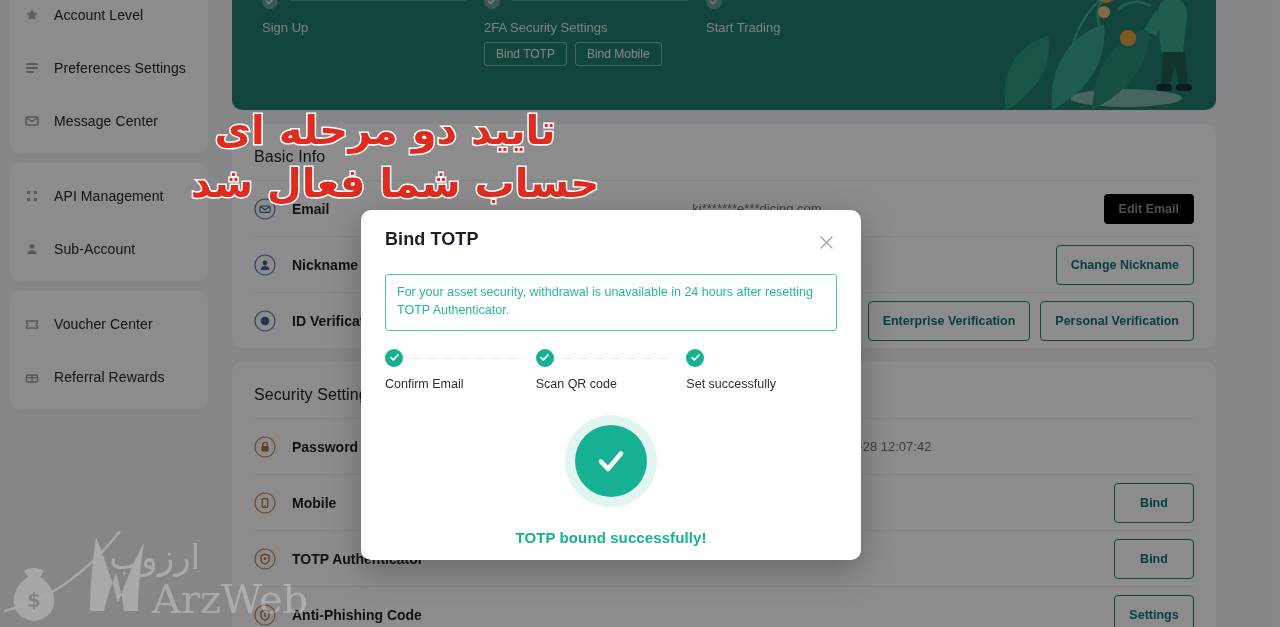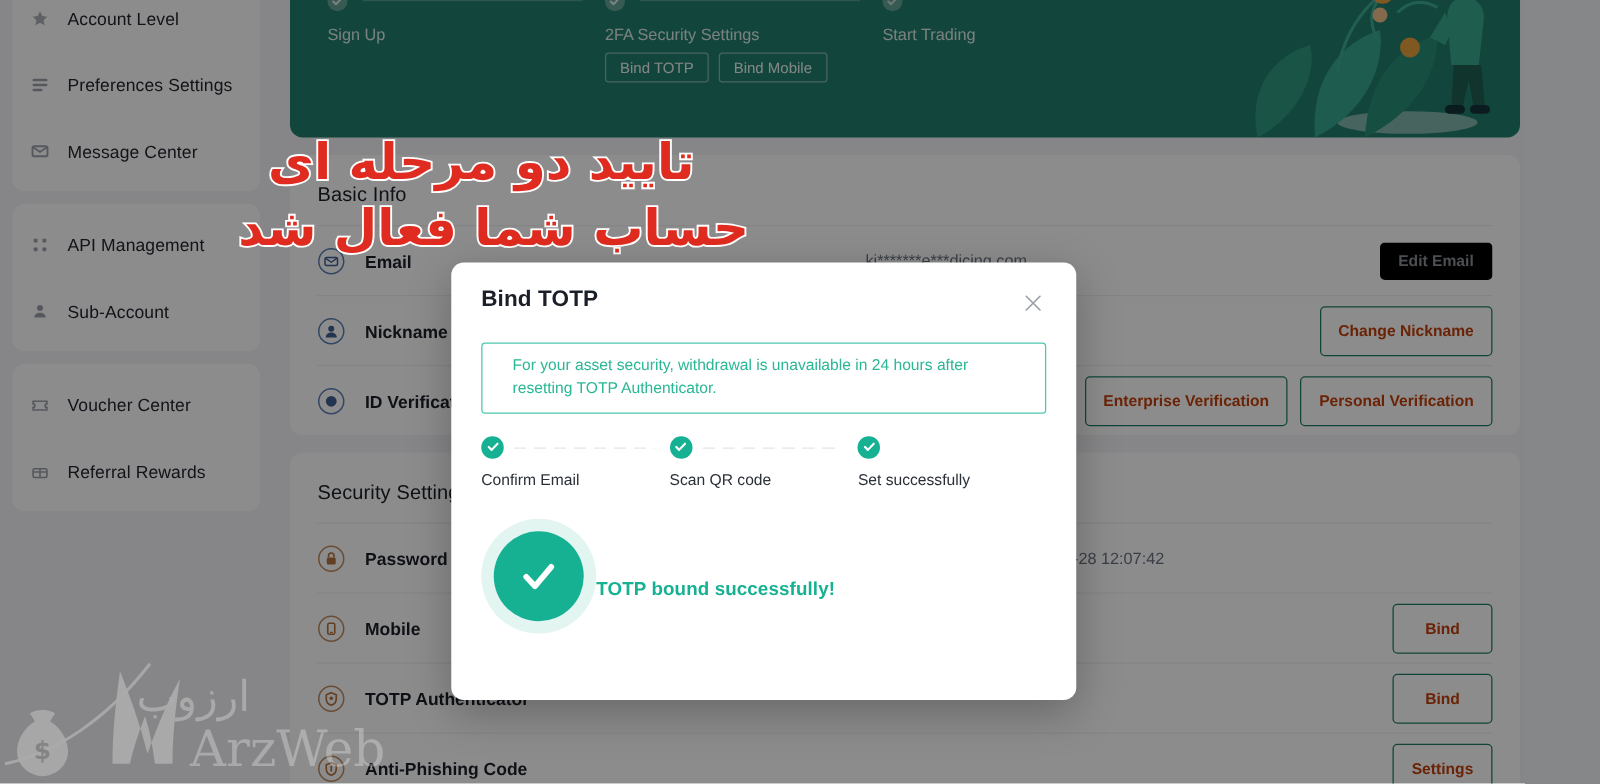--- a/index.html
+++ b/index.html
@@ -175,21 +175,21 @@
   }
   .row-actions {
     flex: 0 0 auto;
     display: flex;
     gap: 10px;
     justify-content: flex-end;
     min-width: 150px;
   }
   .btn-out {
     border: 1px solid #1e7d68;
-    color: #c2410c;
+    color: #0f766e;
     background: transparent;
     border-radius: 4px;
     font-size: 12.5px;
     font-weight: bold;
     padding: 12px 14px;
     min-width: 80px;
     cursor: pointer;
     white-space: nowrap;
     font-family: inherit;
   }
@@ -274,21 +274,21 @@
   #modal-close {
     width: 22px; height: 22px;
     display: flex; align-items: center; justify-content: center;
     cursor: pointer;
     margin-top: 2px;
   }
   #notice {
     margin-top: 21px;
     border: 1px solid #4dc8ad;
     border-radius: 3px;
-    padding: 9px 11px 10px 24px;
+    padding: 9px 11px 10px 11px;
     color: #2ab795;
     font-size: 12.5px;
     line-height: 1.42;
   }
   #steps {
     position: relative;
     display: flex;
     margin-top: 18px;
   }
   .mstep { position: relative; flex: 1 1 0; }
@@ -307,21 +307,21 @@
   }
   .mstep-label {
     margin-top: 10px;
     font-size: 12.5px;
     color: #2b3038;
     white-space: nowrap;
   }
   #success {
     margin-top: 24px;
     display: flex;
-    flex-direction: row;
+    flex-direction: column;
     align-items: center;
   }
   #success-halo {
     width: 92px; height: 92px;
     border-radius: 50%;
     background: #e3f5f1;
     display: flex; align-items: center; justify-content: center;
   }
   #success-circle {
     width: 72px; height: 72px;

